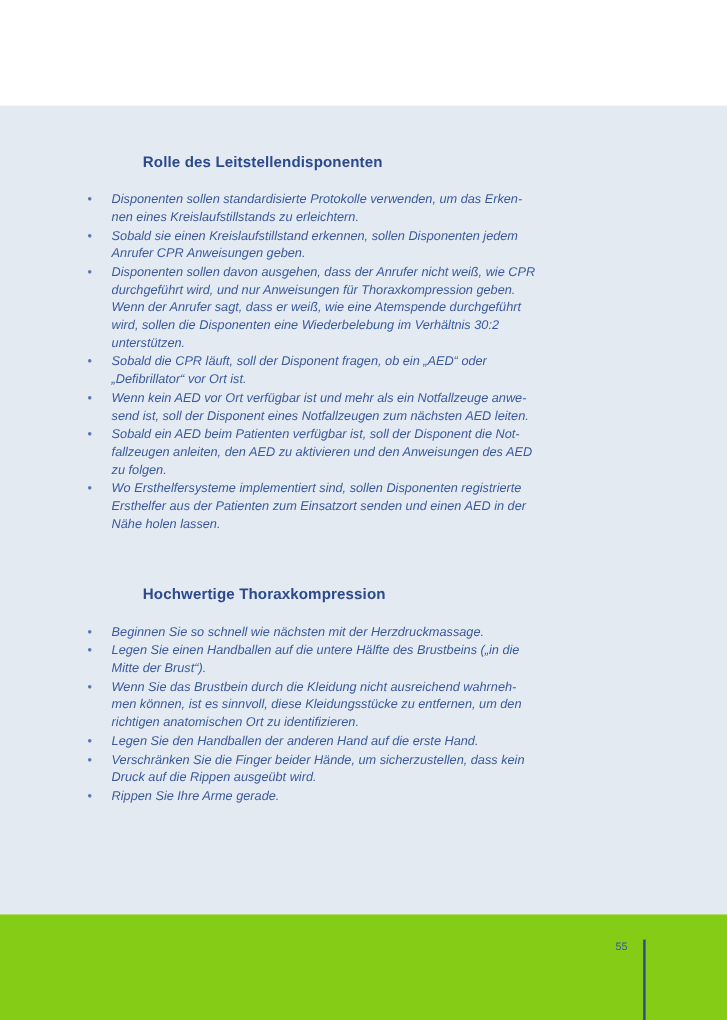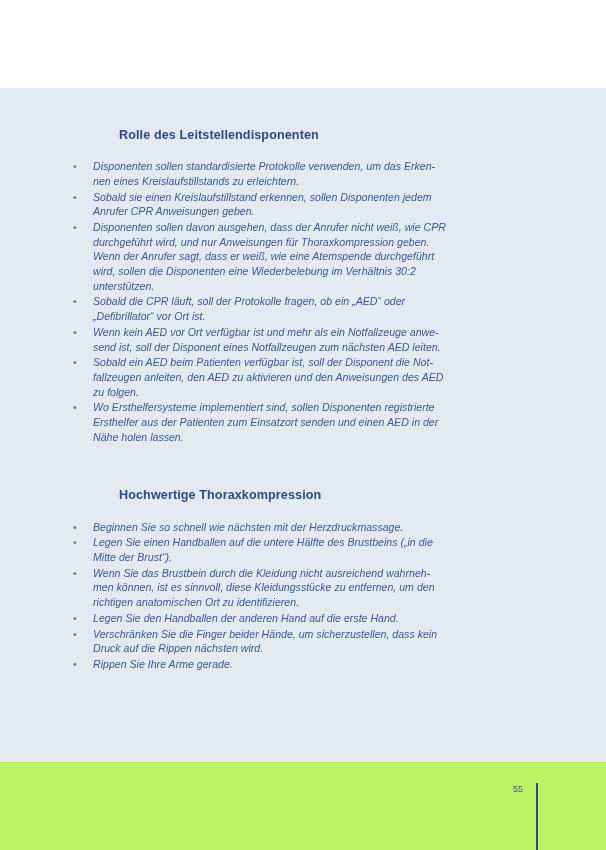--- a/index.html
+++ b/index.html
@@ -88,21 +88,21 @@
     font-style: italic;
   }
 
   
   #footer {
     position: absolute;
     left: 0;
     top: 762px;
     width: 606px;
     height: 88px;
-    background: #bef264;
+    background: #84cc16;
   }
 
   #page-number {
     position: absolute;
     left: 513px;
     top: 21px;
     font-size: 9px;
     color: #3a5a9c;
     line-height: 12px;
   }
@@ -140,21 +140,21 @@
           <li class="bullet-item">
             <span class="bullet-marker">•</span>
             <span class="bullet-text">Disponenten sollen davon ausgehen, dass der Anrufer nicht weiß, wie CPR
 durchgeführt wird, und nur Anweisungen für Thoraxkompression geben.
 Wenn der Anrufer sagt, dass er weiß, wie eine Atemspende durchgeführt
 wird, sollen die Disponenten eine Wiederbelebung im Verhältnis 30:2
 unterstützen.</span>
           </li>
           <li class="bullet-item">
             <span class="bullet-marker">•</span>
-            <span class="bullet-text">Sobald die CPR läuft, soll der Protokolle fragen, ob ein „AED“ oder
+            <span class="bullet-text">Sobald die CPR läuft, soll der Disponent fragen, ob ein „AED“ oder
 „Defibrillator“ vor Ort ist.</span>
           </li>
           <li class="bullet-item">
             <span class="bullet-marker">•</span>
             <span class="bullet-text">Wenn kein AED vor Ort verfügbar ist und mehr als ein Notfallzeuge anwe-
 send ist, soll der Disponent eines Notfallzeugen zum nächsten AED leiten.</span>
           </li>
           <li class="bullet-item">
             <span class="bullet-marker">•</span>
             <span class="bullet-text">Sobald ein AED beim Patienten verfügbar ist, soll der Disponent die Not-
@@ -188,21 +188,21 @@
 men können, ist es sinnvoll, diese Kleidungsstücke zu entfernen, um den
 richtigen anatomischen Ort zu identifizieren.</span>
           </li>
           <li class="bullet-item">
             <span class="bullet-marker">•</span>
             <span class="bullet-text">Legen Sie den Handballen der anderen Hand auf die erste Hand.</span>
           </li>
           <li class="bullet-item">
             <span class="bullet-marker">•</span>
             <span class="bullet-text">Verschränken Sie die Finger beider Hände, um sicherzustellen, dass kein
-Druck auf die Rippen nächsten wird.</span>
+Druck auf die Rippen ausgeübt wird.</span>
           </li>
           <li class="bullet-item">
             <span class="bullet-marker">•</span>
             <span class="bullet-text">Rippen Sie Ihre Arme gerade.</span>
           </li>
         </ul>
       </div>
 
     </div>
   </div>

